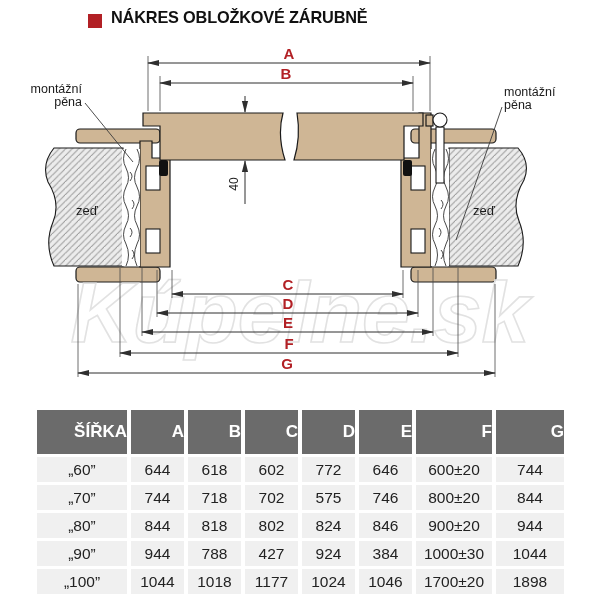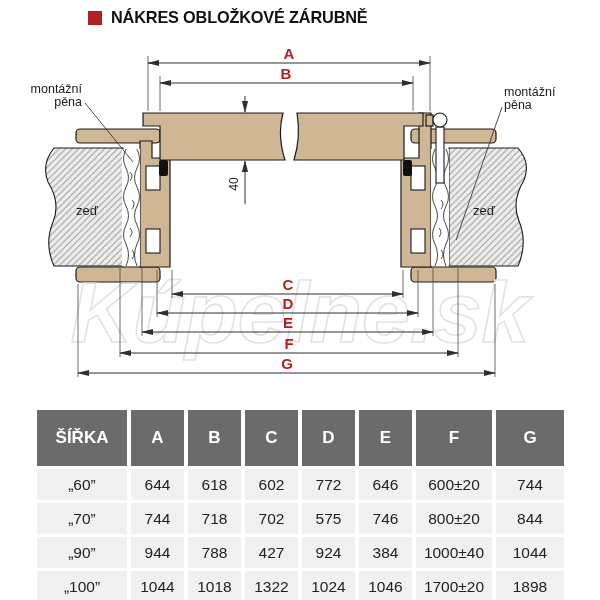--- a/index.html
+++ b/index.html
@@ -1,19 +1,19 @@
 <!DOCTYPE html>
 <html style="--accent_red: #b22025; --frame_tan: #cfb695; --line: #2f2f2f; --seal: #111111; --table_header: #6b6b6b; --row_bg: #f0f0f0; --watermark: #e2e2e2;"><head>
 <meta charset="utf-8">
 <style>
   html,body{margin:0;padding:0;background:#fff;}
   .page{position:relative;width:600px;height:600px;background:#fff;overflow:hidden;
         font-family:"Liberation Sans", sans-serif;}
   
-  .title-row{position:absolute;left:88px;top:8px;display:flex;align-items:center;gap:9px;}
+  .title-row{position:absolute;left:88px;top:8px;display:flex;align-items:flex-end;gap:9px;}
   .title-bullet{width:14px;height:14px;background:var(--accent_red,#b22025);}
   .title-text{font-size:17px;font-weight:bold;color:#111;letter-spacing:-0.2px;
               transform:scaleX(.96);transform-origin:left center;white-space:nowrap;}
   
   .diagram{position:absolute;left:0;top:0;width:600px;height:405px;}
   .tan{fill:var(--frame_tan,#cfb695);stroke:#1a1a1a;stroke-width:1.2;}
   .wall{fill:url(#hatch);stroke:#1a1a1a;stroke-width:1.1;}
   .whitepart{fill:#fff;stroke:#1a1a1a;stroke-width:1.1;}
   .foamline{fill:none;stroke:#333;stroke-width:0.9;}
   .seal{fill:var(--seal,#111);stroke:none;}
@@ -23,23 +23,23 @@
   .dimlabel{fill:var(--accent_red,#b22025);font-size:15px;font-weight:bold;text-anchor:middle;}
   .small-label{fill:#1b1b1b;font-size:12.5px;}
   .wall-label{fill:#1b1b1b;font-size:13px;}
   .thick-label{fill:#1b1b1b;font-size:12px;}
   .watermark{fill:none;stroke:var(--watermark,#e2e2e2);stroke-width:1.6;
              font-size:86px;font-weight:bold;font-style:italic;text-anchor:middle;}
   
   .size-table{position:absolute;left:33px;top:407px;border-collapse:separate;
               border-spacing:4px 3px;table-layout:fixed;}
   .size-table th{background:var(--table_header,#6b6b6b);color:#fff;font-size:17px;
-                 font-weight:bold;height:56px;text-align:center;padding:0;}
+                 font-weight:bold;height:44px;text-align:right;padding:0;}
   .size-table td{background:var(--row_bg,#f0f0f0);color:#222;font-size:15.5px;
-                 height:31px;text-align:center;padding:0;}
+                 height:25px;text-align:center;padding:0;}
 </style>
 </head>
 <body>
 
 <div class="page">
 
   <div class="title-row">
     <span class="title-bullet"></span>
     <span class="title-text">NÁKRES OBLOŽKOVÉ ZÁRUBNĚ</span>
   </div>
@@ -196,34 +196,44 @@
         <td>„70”</td>
         <td>744</td>
         <td>718</td>
         <td>702</td>
         <td>575</td>
         <td>746</td>
         <td>800±20</td>
         <td>844</td>
       </tr>
       <tr>
+        <td>„80”</td>
+        <td>844</td>
+        <td>818</td>
+        <td>802</td>
+        <td>824</td>
+        <td>846</td>
+        <td>900±20</td>
+        <td>944</td>
+      </tr>
+      <tr>
         <td>„90”</td>
         <td>944</td>
         <td>788</td>
         <td>427</td>
         <td>924</td>
         <td>384</td>
-        <td>1000±40</td>
+        <td>1000±30</td>
         <td>1044</td>
       </tr>
       <tr>
         <td>„100”</td>
         <td>1044</td>
         <td>1018</td>
-        <td>1322</td>
+        <td>1177</td>
         <td>1024</td>
         <td>1046</td>
         <td>1700±20</td>
         <td>1898</td>
       </tr>
     </tbody>
   </table>
 
 </div>
 

